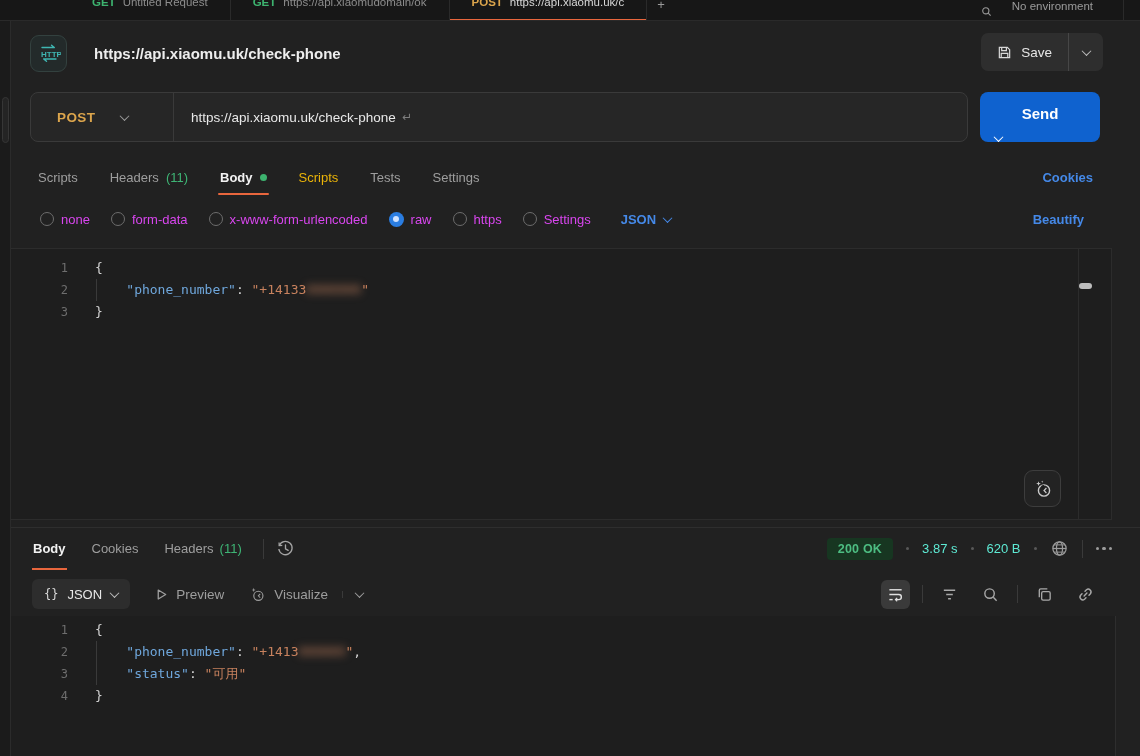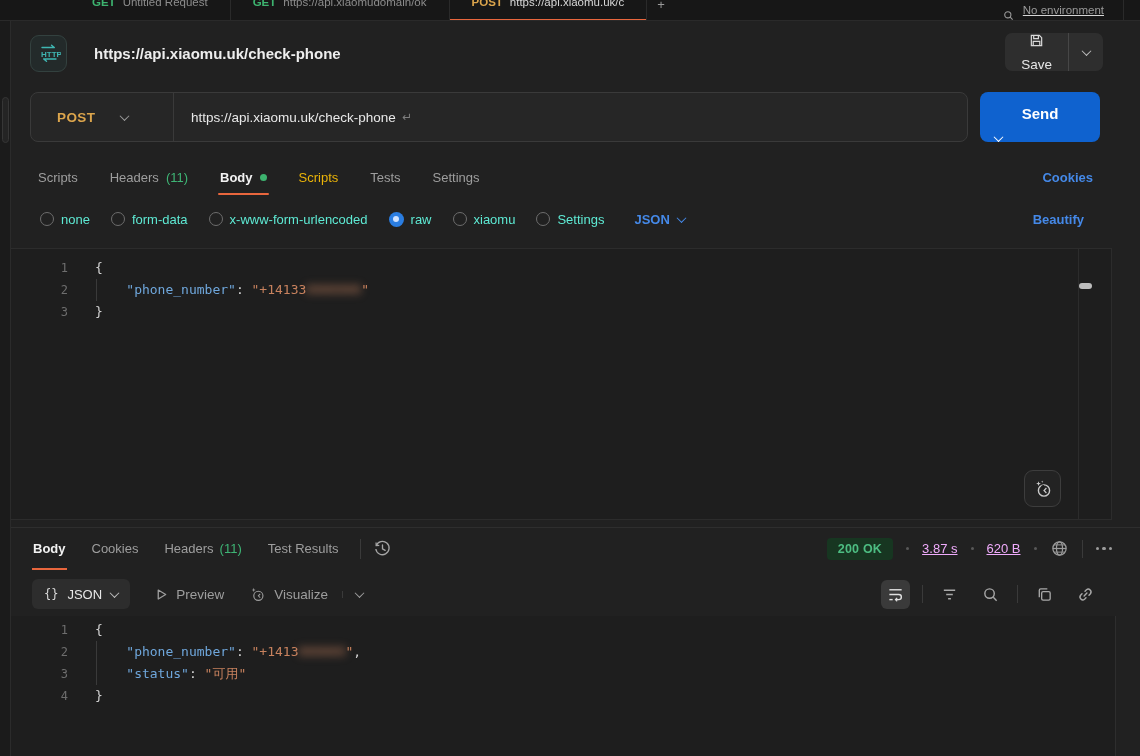--- a/index.html
+++ b/index.html
@@ -17,42 +17,42 @@
     height:21px; border-right:1px solid #2a2a2a; align-items:flex-start; overflow:hidden; }
   .tb-tab span { font-size:11.5px; line-height:22px; margin-top:-9px; white-space:nowrap; }
   .tb-method-get { color:#3db36f; font-weight:bold; }
   .tb-method-post { color:#dca54c; font-weight:bold; }
   .tb-label { color:#8d8d8d; }
   .tb-tab.active .tb-label { color:#d8d8d8; }
   .tb-tab.active::after { content:""; position:absolute; left:0; right:0; bottom:0;
     height:2.5px; background:#e8663d; }
   .tb-plus { color:#9a9a9a; font-size:13px; line-height:20px; margin:-5px 0 0 10px; }
   #topbar-right { position:absolute; right:0; top:0; height:21px; display:flex;
-    align-items:flex-end; gap:9px; padding-right:16px;text-decoration:underline; }
+    align-items:center; gap:20px; padding-right:16px; }
   #topbar-right .env-txt { font-size:11.5px; line-height:22px; margin-top:-9px; color:#9a9a9a; }
   #topbar-right .vdiv { width:1px; height:21px; background:#2a2a2a; margin-left:10px; }
   .env-icon { margin-top:1px; }
 
   
   #left-strip { position:absolute; top:21px; left:0; bottom:0; width:11px;
     background:#1b1b1b; border-right:1px solid #2b2b2b; }
   #left-strip .handle { position:absolute; top:76px; left:2px; width:7px; height:46px;
     background:#242424; border:1px solid #363636; border-radius:4px; }
 
   
   #req-header { position:absolute; top:21px; left:11px; right:0; height:64px;
     display:flex; align-items:center; }
   .http-badge { width:37px; height:37px; margin-left:19px; border-radius:9px;
     background:#232a2a; border:1px solid #33413f; display:flex; align-items:center;
     justify-content:center; }
   #req-title { margin-left:27px; font-size:15px; font-weight:bold; color:#eeeeee; }
   #save-btn { position:absolute; right:37px; top:12px; height:38px; display:flex;
     background:#2e2e2e; border-radius:7px; overflow:hidden; align-items:stretch; }
   #save-btn .main { display:flex; align-items:center; gap:9px; padding:0 16px;
-    font-size:13.5px; color:#e6e6e6;flex-direction:column; }
+    font-size:13.5px; color:#e6e6e6; }
   #save-btn .vdiv { width:1px; background:#474747; margin:0; }
   #save-btn .dd { width:34px; display:flex; align-items:center; justify-content:center; color:#bdbdbd; }
 
   
   #url-row { position:absolute; top:92px; left:11px; right:0; height:50px; }
   #url-box { position:absolute; left:19px; width:938px; height:50px; background:#262626;
     border:1px solid #3a3a3a; border-radius:8px; display:flex; align-items:center; }
   #method-seg { display:flex; align-items:center; width:142px; padding-left:26px; gap:26px; }
   #method-label { color:#dca54c; font-weight:bold; font-size:13.5px; letter-spacing:.4px; }
   #url-box .vdiv { width:1px; align-self:stretch; background:#3a3a3a; }
@@ -75,21 +75,21 @@
   .req-tab.bright { color:#eab308; }
   .req-tab.active { color:#f2f2f2; font-weight:600; }
   .req-tab.active::after { content:""; position:absolute; left:14px; right:14px;
     bottom:1px; height:2px; background:#e8663d; border-radius:1px; }
   .tab-dot { width:7px; height:7px; border-radius:50%; background:#3db36f; }
   #cookies-link { margin-left:auto; margin-right:47px; font-size:13px; font-weight:600; color:#4589e8; }
 
   
   #body-type-row { position:absolute; top:202px; left:11px; right:0; height:34px;
     display:flex; align-items:center; gap:21px; padding-left:29px; }
-  .radio-item { display:flex; align-items:center; gap:7px; font-size:13px; color:#5eead4; }
+  .radio-item { display:flex; align-items:center; gap:7px; font-size:13px; color:#d946ef; }
   .radio { width:14px; height:14px; border-radius:50%; border:1.5px solid #6d6d6d; background:transparent; }
   .radio.checked { border:none; background:#2a7de1; position:relative; width:15px; height:15px; }
   .radio.checked::after { content:""; position:absolute; left:4.5px; top:4.5px; width:6px;
     height:6px; border-radius:50%; background:#cfe2ff; }
   #lang-dd { display:flex; align-items:center; gap:8px; margin-left:9px; color:#4589e8;
     font-size:13px; font-weight:600; }
   #beautify-link { margin-left:auto; margin-right:56px; font-size:13px; font-weight:600; color:#4589e8; }
 
   
   .editor { position:absolute; left:11px; background:#1e1e1e;
@@ -122,21 +122,21 @@
   .resp-tab .count { color:#3eb575; }
   .resp-tab.active { color:#f2f2f2; font-weight:600; }
   .resp-tab.active::after { content:""; position:absolute; left:12px; right:12px; bottom:0;
     height:2px; background:#e8663d; }
   #resp-tabs-div { width:1px; height:20px; background:#3a3a3a; margin:0 12px 0 8px; }
   .history-icon { color:#a5a5a5; }
   #resp-meta { margin-left:auto; display:flex; align-items:center; gap:13px; margin-right:28px; }
   #status-badge { background:#173621; color:#4dbd82; font-size:12.5px; font-weight:bold;
     padding:4px 11px; border-radius:4px; letter-spacing:.2px; }
   .metadot { width:3px; height:3px; border-radius:50%; background:#585858; }
-  .meta-txt { font-size:13px; color:#f0abfc;text-decoration:underline; }
+  .meta-txt { font-size:13px; color:#5eead4; }
   .meta-icon { color:#9c9c9c; display:flex; }
   #resp-meta .vdiv { width:1px; height:18px; background:#3a3a3a; }
   .ellipsis { display:flex; gap:3px; }
   .ellipsis i { width:3.5px; height:3.5px; border-radius:50%; background:#9c9c9c; }
 
   
   #resp-toolbar { position:absolute; top:576px; left:11px; right:0; height:36px;
     display:flex; align-items:center; }
   #resp-format-btn { margin-left:21px; height:30px; display:flex; align-items:center; gap:9px;
     background:#2d2d2d; border-radius:6px; padding:0 12px; color:#e8e8e8; font-size:13px; }
@@ -279,21 +279,21 @@
         <label class="radio-item">
           <span class="radio"></span>
           <span>x-www-form-urlencoded</span>
         </label>
         <label class="radio-item">
           <span class="radio checked"></span>
           <span>raw</span>
         </label>
         <label class="radio-item">
           <span class="radio"></span>
-          <span>xiaomu</span>
+          <span>https</span>
         </label>
         <label class="radio-item">
           <span class="radio"></span>
           <span>Settings</span>
         </label>
       </span>
     <span id="lang-dd">
       <span>JSON</span>
       <span class="chev"></span>
     </span>
@@ -332,23 +332,20 @@
     <div id="response-tabs">
         <div class="resp-tab active">
           <span>Body</span>
         </div>
         <div class="resp-tab">
           <span>Cookies</span>
         </div>
         <div class="resp-tab">
           <span>Headers</span>
           <span class="count">(11)</span>
-        </div>
-        <div class="resp-tab">
-          <span>Test Results</span>
         </div>
       </div>
     <span id="resp-tabs-div"></span>
     <span class="history-icon">
       <svg width="19" height="19" viewBox="0 0 20 20" fill="none" stroke="currentColor" stroke-width="1.4">
         <path d="M3.4 7 A7 7 0 1 1 3 10.5"></path>
         <path d="M3.2 3.6 L3.4 7 L6.6 6.6" stroke-width="1.3"></path>
         <path d="M10 6.2 V10.3 L12.8 12" stroke-linecap="round"></path>
       </svg>
     </span>

